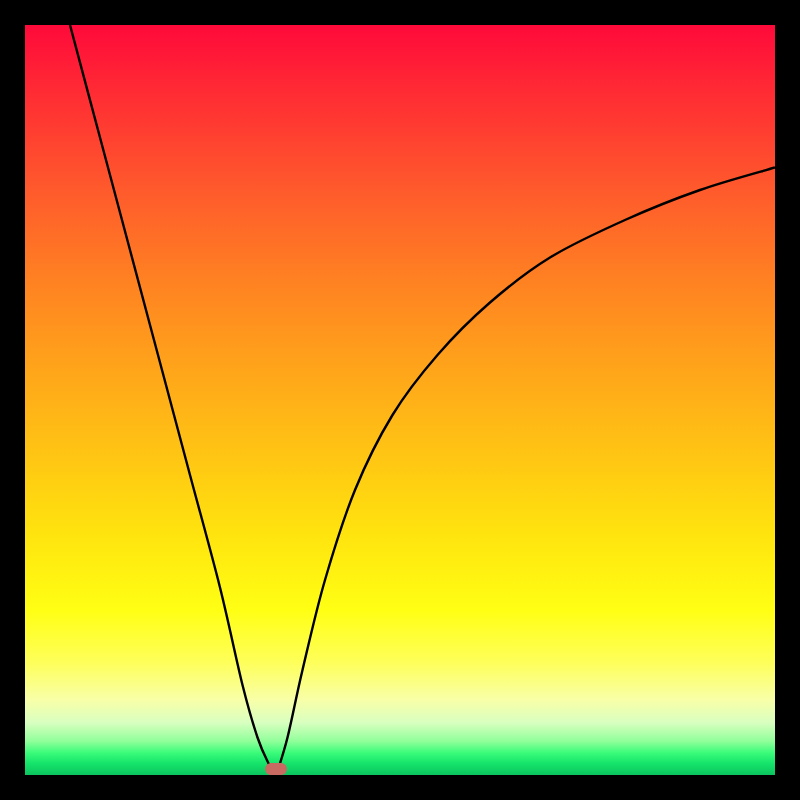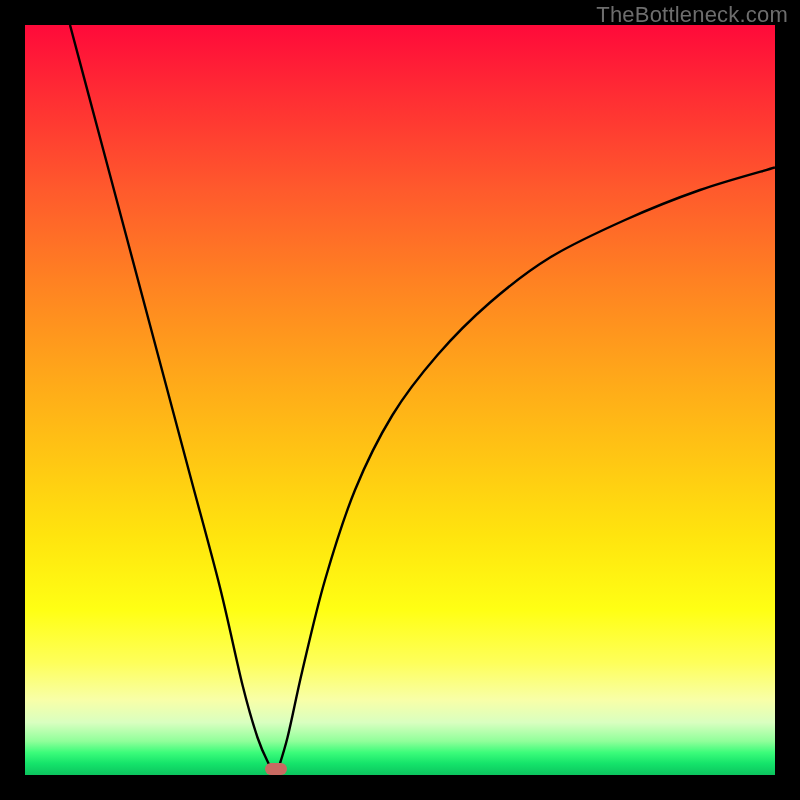--- a/index.html
+++ b/index.html
@@ -70,21 +70,20 @@
     border-radius: 6px;
     background: #c96a62;
     transform: translate(-50%, -50%);
   }
 </style>
 </head>
 <body>
 
 <div class="frame">
 
-  <div class="watermark">TheBottleneck.com</div>
 
   <div class="plot">
     <div class="grad"></div>
 
     <svg class="curve" viewBox="0 0 750 750" preserveAspectRatio="none">
       <path d="M 45 0 C 50 18.75, 65 75, 75 112.5 C 85 150, 95.00000000000001 187.5, 105.00000000000001 225 C 115.00000000000001 262.5, 125 299.99999999999994, 135 337.49999999999994 C 145 374.99999999999994, 155 412.5, 165 450 C 175 487.5, 186.25 527.5, 195 562.5 C 203.75 597.5, 211.24999999999997 635, 217.49999999999997 660 C 223.74999999999997 685, 228.125 699.375, 232.5 712.5 C 236.875 725.625, 240.625 732.5, 243.75 738.75 C 246.875 745, 250.00000000000003 748.125, 251.25000000000003 750" fill="none" stroke="#000" stroke-width="2.4" id="pathL"></path>
       <path d="M 251.25000000000003 750 C 253.12500000000003 743.75, 258.125 730, 262.5 712.5 C 266.875 695, 271.25 671.25, 277.5 645 C 283.75 618.75, 291.25 585, 300 555 C 308.75 525, 318.75 492.5, 330 465 C 341.25 437.5, 353.75 412.5, 367.5 390 C 381.25 367.5, 396.25000000000006 348.74999999999994, 412.50000000000006 329.99999999999994 C 428.75000000000006 311.24999999999994, 446.25 293.75, 465 277.5 C 483.75 261.25, 502.5 246.25, 525 232.5 C 547.5 218.75, 575 206.25, 600 195 C 625 183.75, 650 173.75, 675 165 C 700 156.25, 737.5 146.25, 750 142.5" fill="none" stroke="#000" stroke-width="2.4" id="pathR"></path>
     </svg>
 
     <div class="dot" id="minDot" style="left: 251.25px; top: 744px;"></div>

